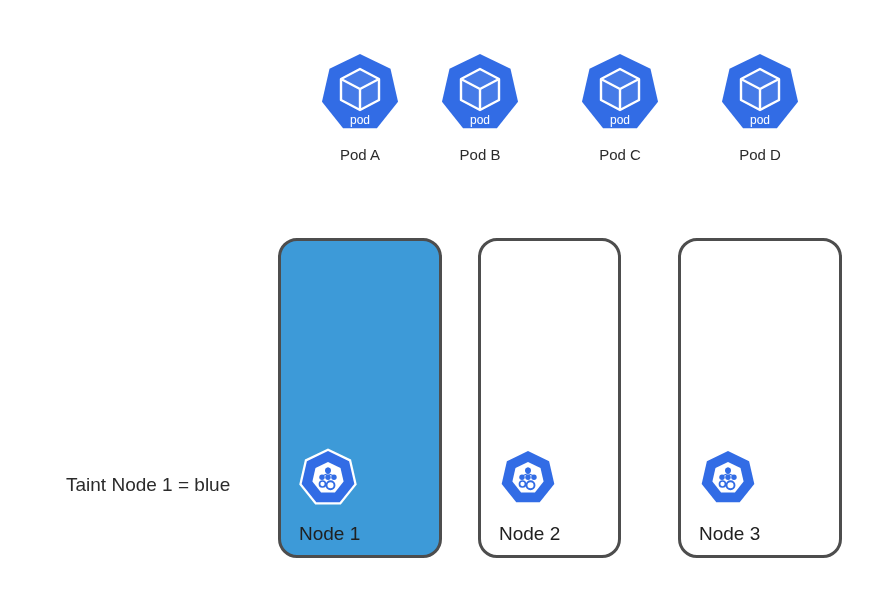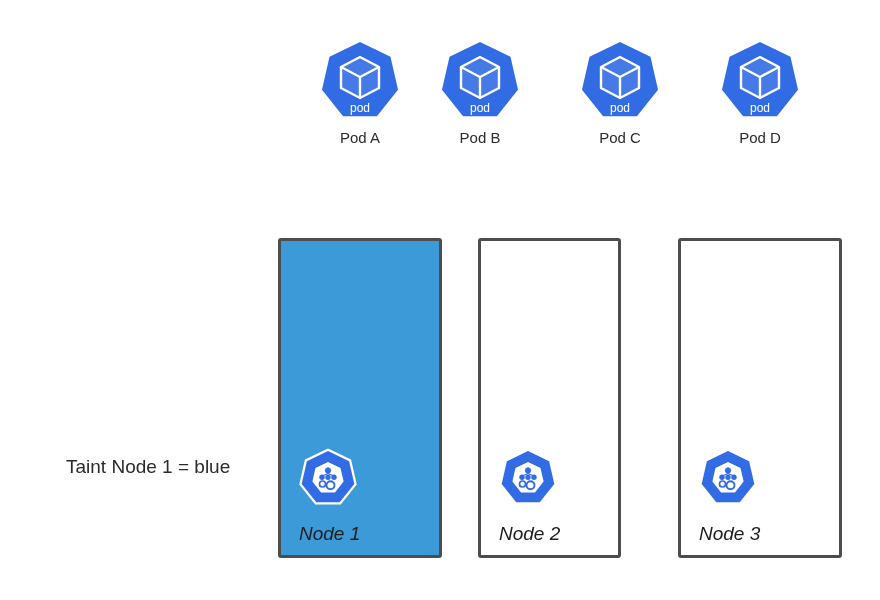--- a/index.html
+++ b/index.html
@@ -22,38 +22,37 @@
   
   .pod {
     position: absolute;
     width: 86px;
     text-align: center;
   }
   .pod-glyph {
     position: relative;
     width: 86px;
     height: 78px;
-    margin: 0 auto;
+    margin: 12px auto;
   }
   .pod-glyph svg { display: block; width: 86px; height: 78px; }
   .pod-label {
     margin-top: 7px;
     font-size: 15px;
     color: #2b2b2b;
     line-height: 22px;
     white-space: nowrap;
   }
 
   
   .node-box {
     position: absolute;
     border: 3px solid #4d4d4d;
-    border-radius: 3px;
+    border-radius: 19px;
     background: #ffffff;
-    font-style: italic;
   }
   .node-box.tainted {
     background: #3d9ad8;
   }
   .node-icon {
     position: absolute;
     left: 16px;
     bottom: 46px;
     width: 62px;
     height: 62px;
@@ -66,21 +65,21 @@
     font-size: 19px;
     color: #202020;
     line-height: 22px;
     white-space: nowrap;
   }
 
   
   .taint-note {
     position: absolute;
     left: 66px;
-    top: 455px;
+    top: 473px;
     font-size: 19px;
     color: #2b2b2b;
     line-height: 23px;
     white-space: nowrap;
   }
 </style>
 </head>
 <body>
 
 <div id="canvas">

